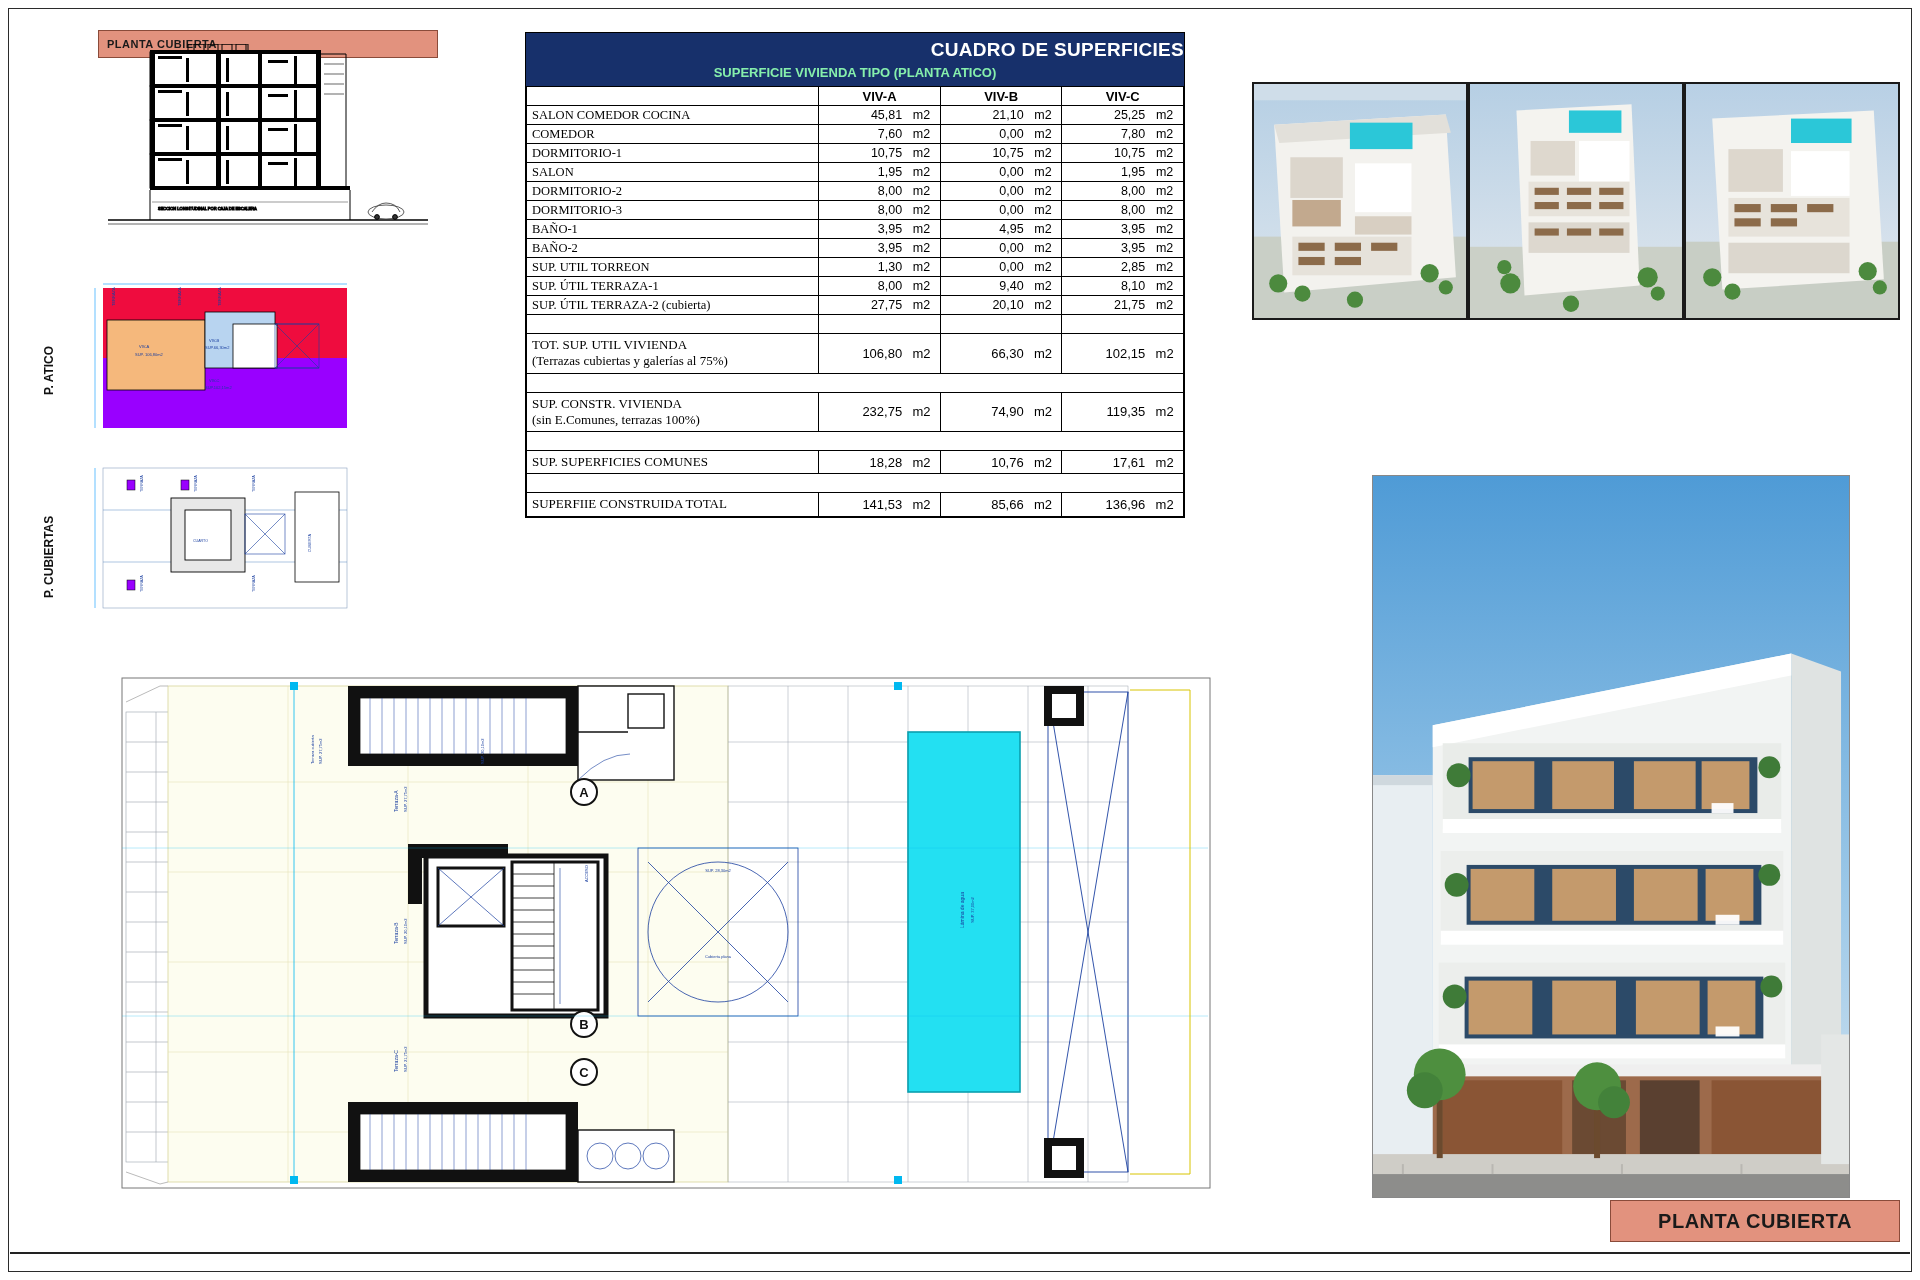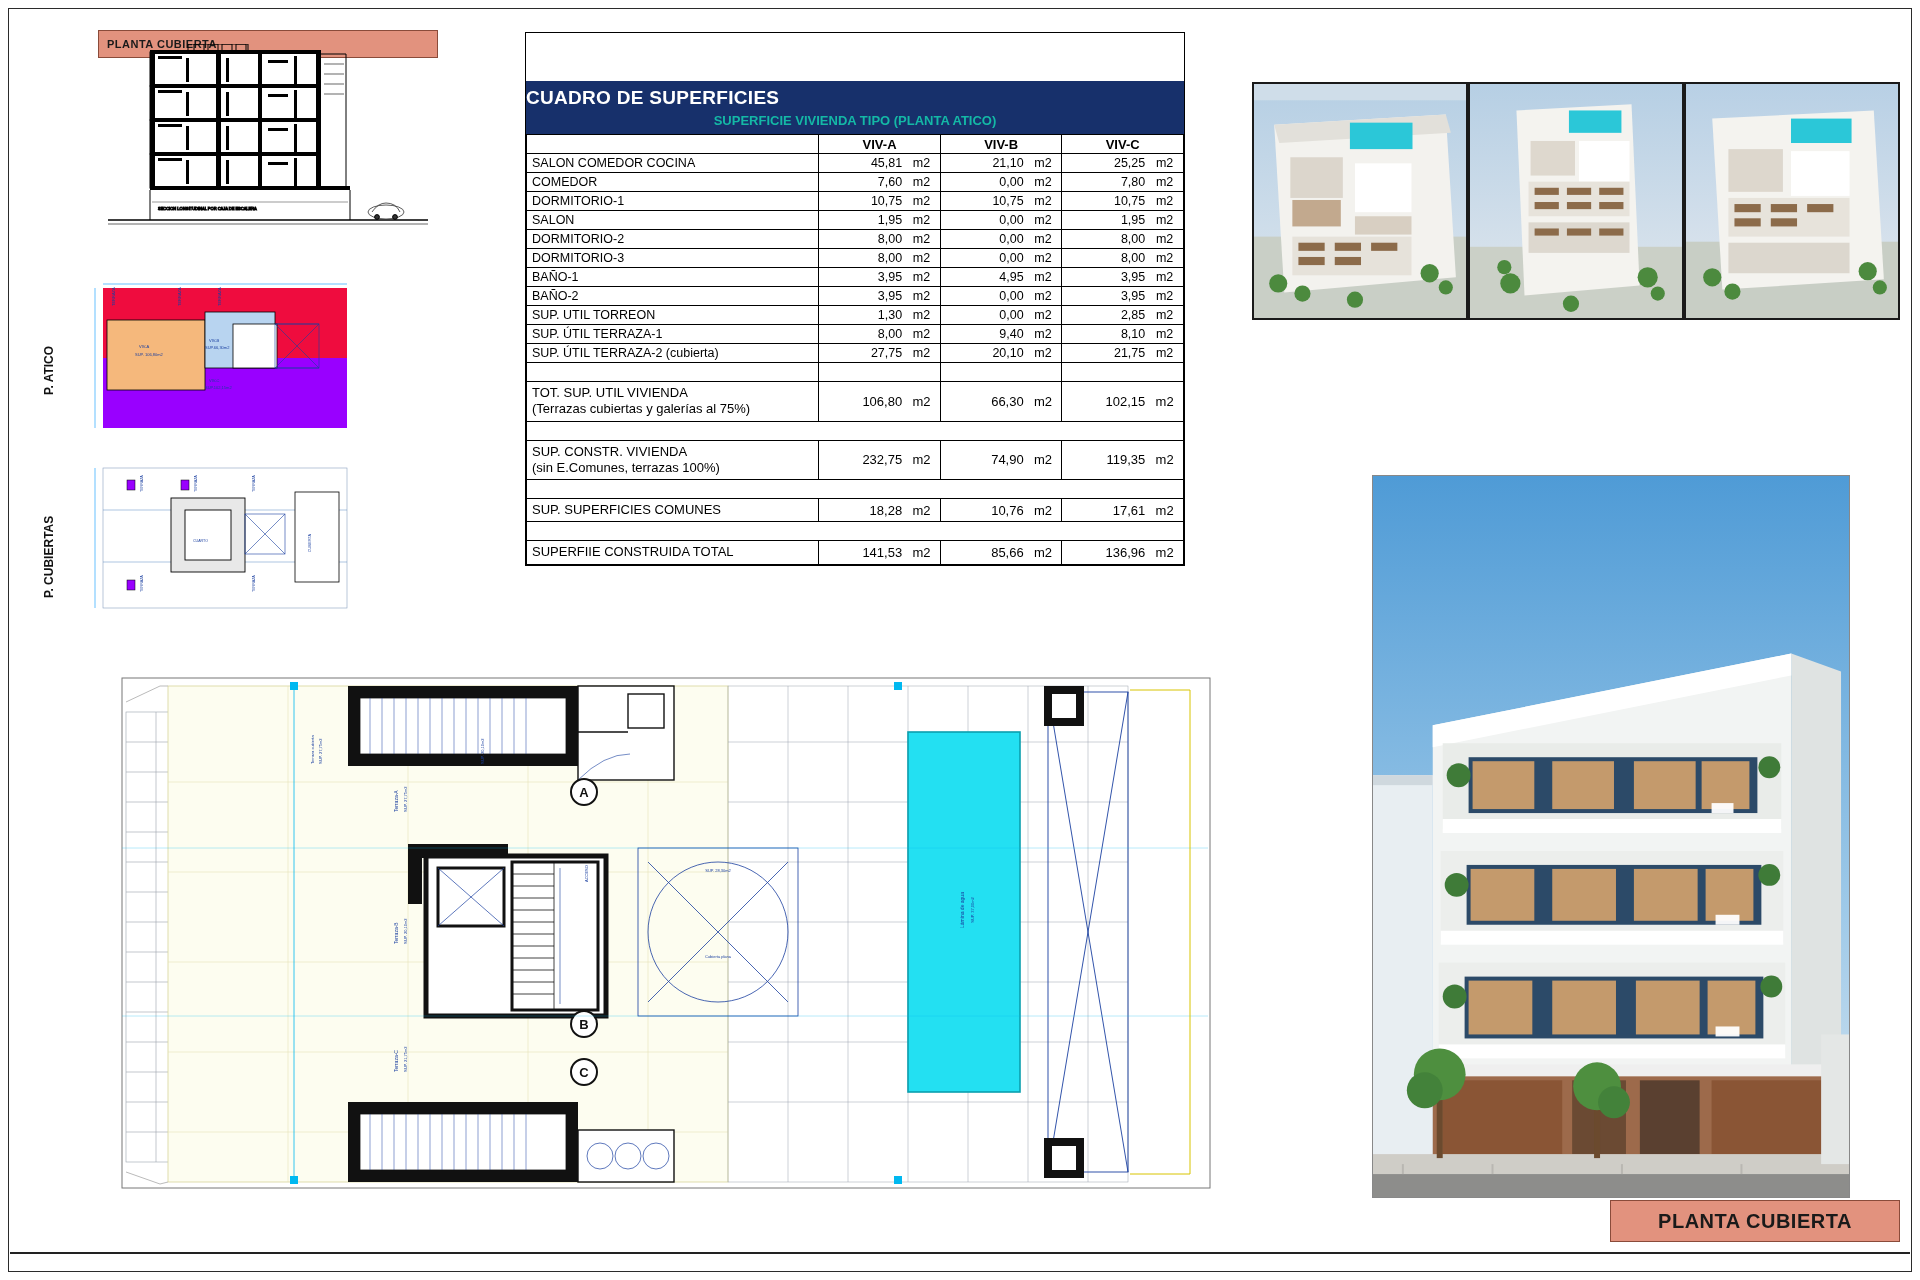--- a/index.html
+++ b/index.html
@@ -39,34 +39,34 @@
     transform: rotate(-90deg); transform-origin: left top; white-space: nowrap;
   }
   .mini-plan { position: absolute; border: 0; }
 
   
   .surfaces {
     position: absolute; left: 525px; top: 32px; width: 660px;
     border: 1px solid #000; background: #fff;
   }
   .surfaces .hdr {
-    background: #17306b; color: #fff; text-align: left;
-    font-weight: bold; padding: 6px 0 2px; font-size: 19px; letter-spacing: .3px; margin-top: 48px;
+    background: #17306b; color: #fff; text-align: right;
+    font-weight: bold; padding: 6px 0 2px; font-size: 19px; letter-spacing: .3px;
   }
   .surfaces .sub {
-    background: #17306b; color: #14b8a6; text-align: center;
+    background: #17306b; color: #86efac; text-align: center;
     font-weight: bold; padding: 2px 0 6px; font-size: 13px;
   }
   table.surf { width: 100%; border-collapse: collapse; font-size: 12.5px; }
   table.surf td, table.surf th {
     border: 1px solid #000; padding: 1px 5px; height: 19px; color: #000;
     font-weight: normal; background: #fff;
   }
   table.surf th { text-align: center; font-weight: bold; font-size: 13px; }
-  table.surf td.name { text-align: left; width: 44%; }
+  table.surf td.name { text-align: left; width: 44%; font-family: Liberation Serif, serif; }
   table.surf td.val { text-align: right; width: 13%; padding-right: 3px; }
   table.surf td.unit { text-align: center; width: 5.3%; padding-left: 3px; border-left: none; }
   table.surf td.valcell { border-right: none; }
   .blankrow td { height: 9px; border-left: 1px solid #000; border-right: 1px solid #000;
                  border-top: 1px solid #000; border-bottom: 1px solid #000; }
   .sumrow td { color: #a0522d; font-weight: bold; font-size: 13px; height: 21px; }
   .sumrow td.name { line-height: 1.25; padding: 3px 5px; }
   .sumrow td.val { text-align: right; }
   .spacer td { border: none; height: 7px; }
 

